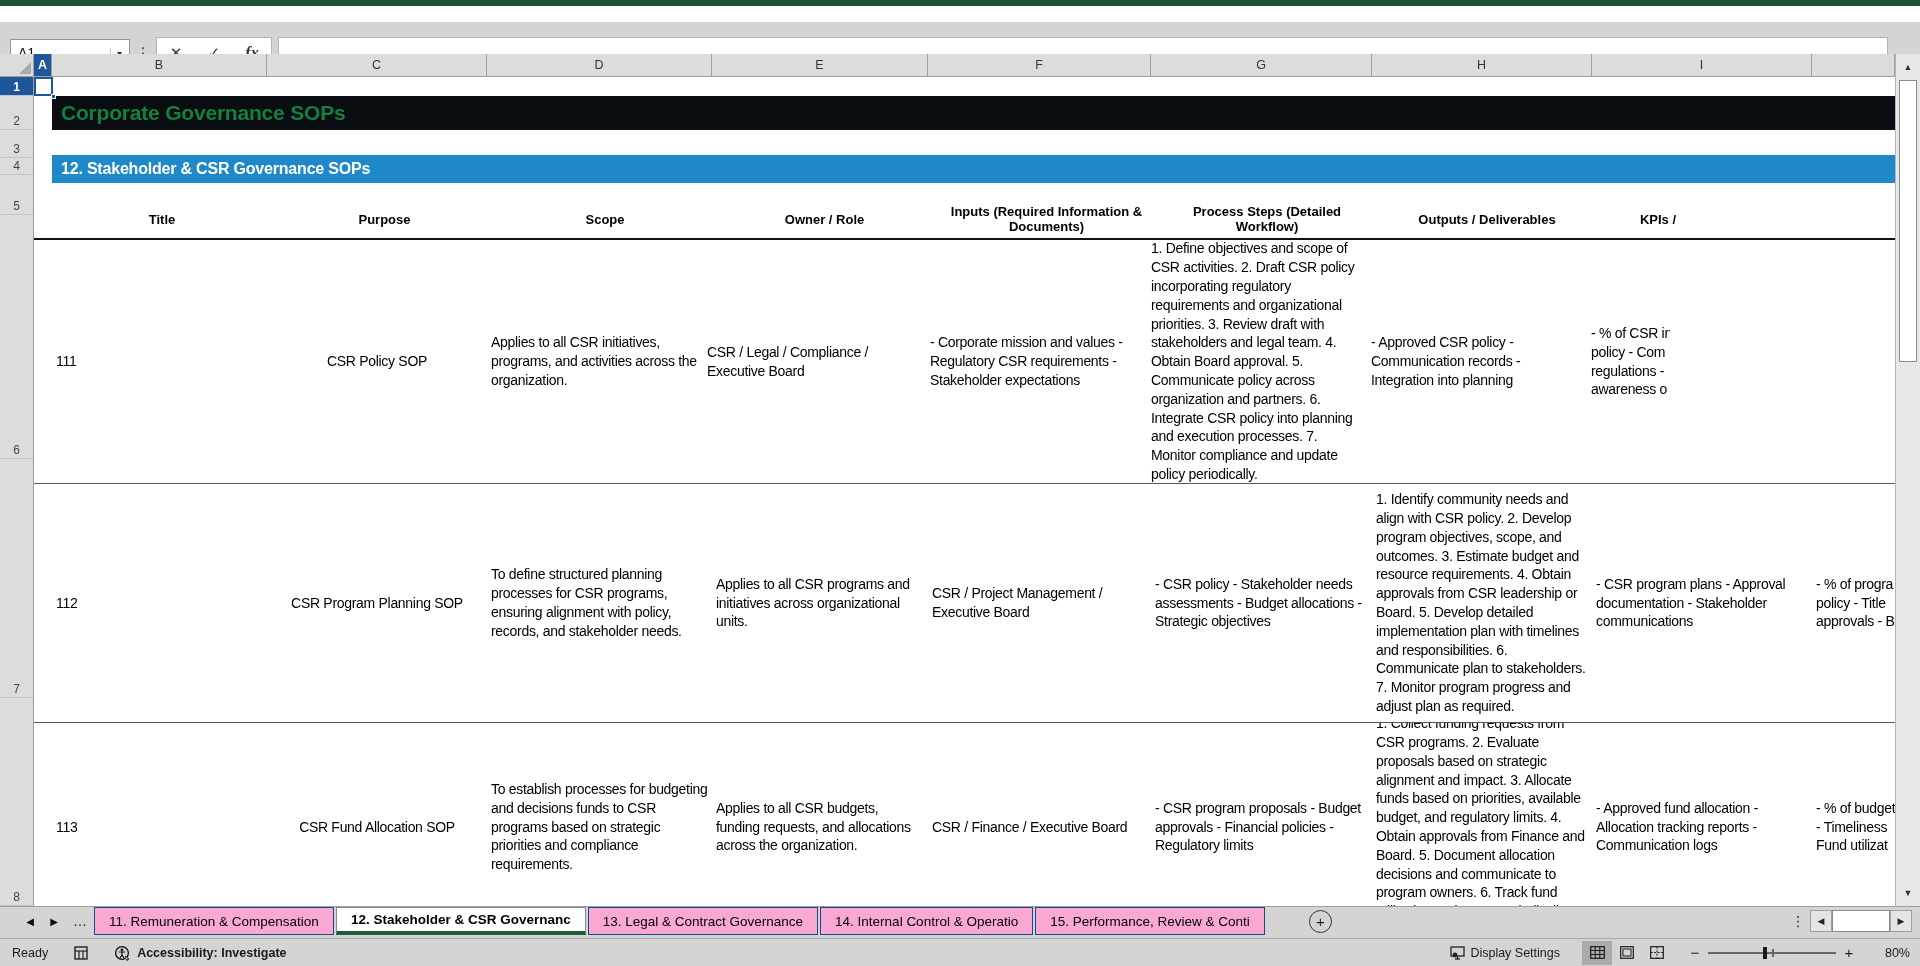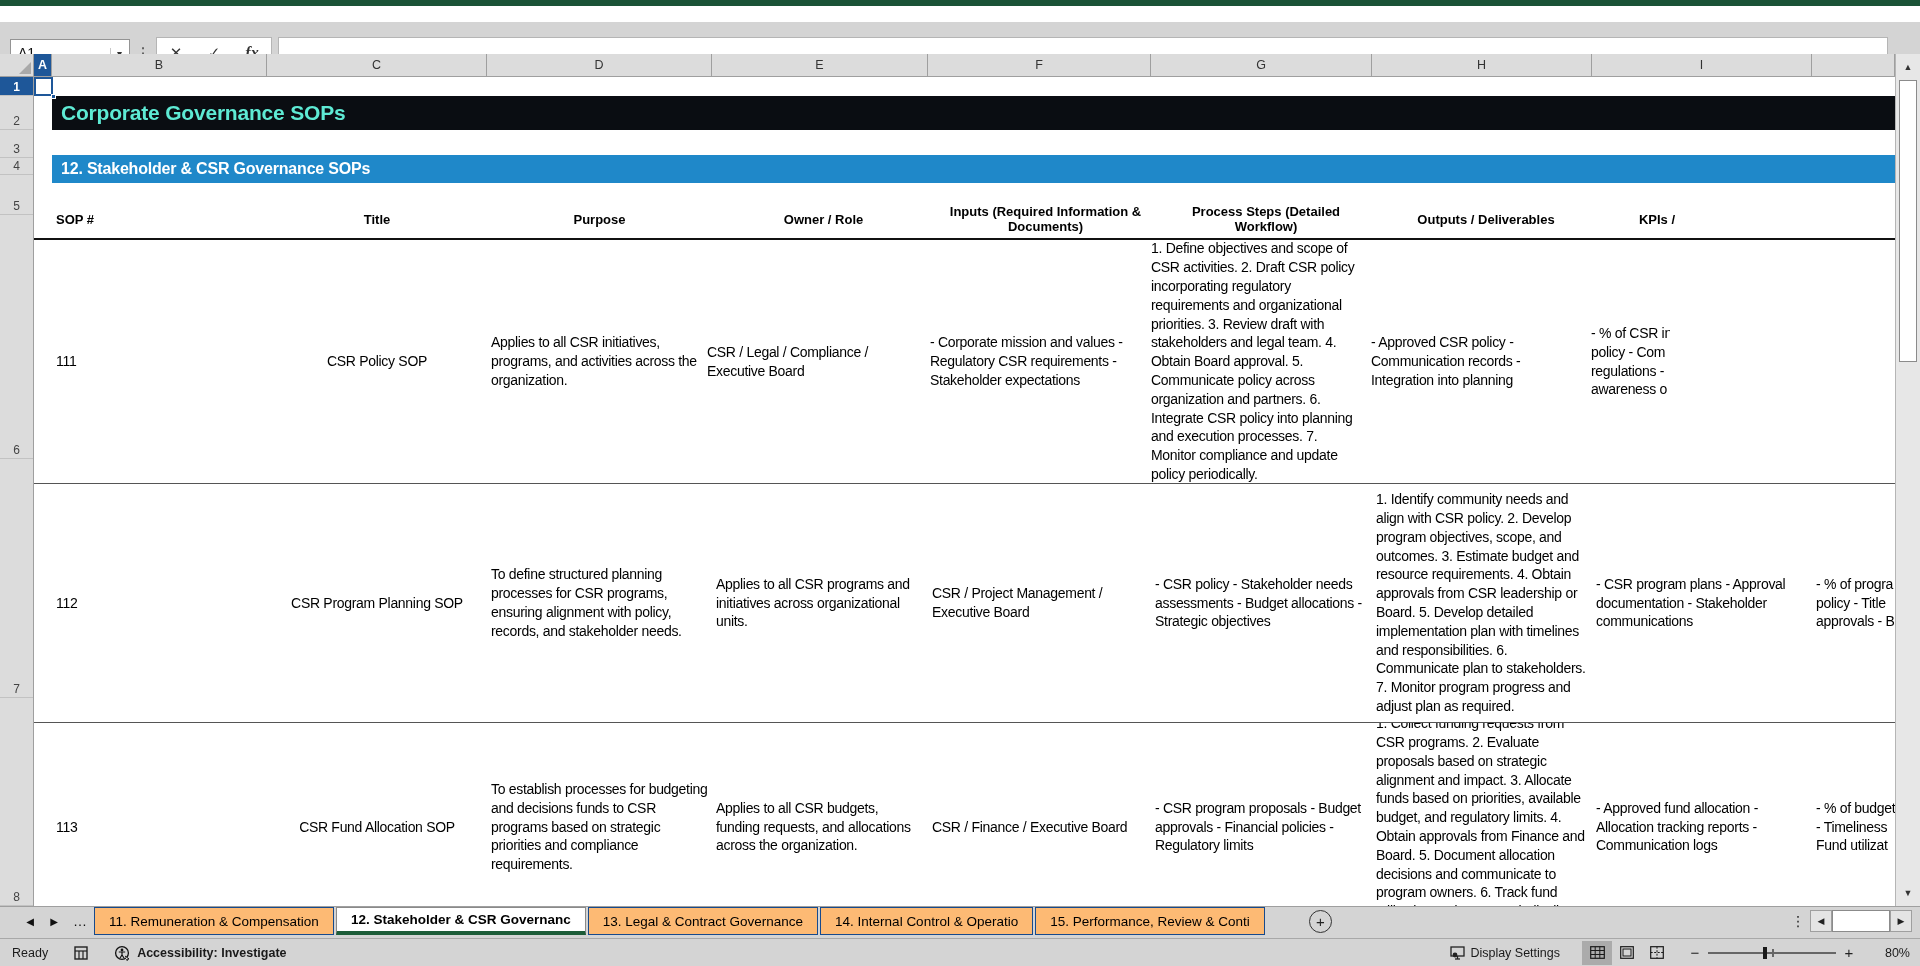--- a/index.html
+++ b/index.html
@@ -44,21 +44,21 @@
             border-right:1px solid #9f9f9f; font-size:12px; color:#444; }
   .gut { display:flex; align-items:flex-end; justify-content:center; border-bottom:1px solid #c2c2c2; padding-bottom:1px; }
   .gut.sel { background:#1e5799; color:#fff; font-weight:bold; }
 
   
   .cells { position:absolute; top:77px; left:34px; width:1861px; height:829px; background:#fff; overflow:hidden; }
   .r1 { height:19px; position:relative; }
   .a1sel { position:absolute; left:0; top:0; width:19px; height:19px; background:#fff; border:2px solid #1e5799; }
   .fillhandle { position:absolute; left:15px; top:15px; width:5px; height:5px; background:#1e5799; border:1px solid #fff; }
   .r2 { height:34px; } .r3 { height:28px;margin-top:25px; } .r4 { height:17px; }
-  .banner-black { margin-left:18px; width:1843px; height:34px; background:#0a0d12; color:#5eead4;
+  .banner-black { margin-left:18px; width:1843px; height:34px; background:#0a0d12; color:#15803d;
                   font-weight:bold; font-size:21px; display:flex; align-items:center; padding-left:9px; letter-spacing:-0.2px; }
   .banner-blue { margin-left:18px; width:1843px; height:28px; background:#1f88c9; color:#fff;
                  font-weight:bold; font-size:16px; display:flex; align-items:center; padding-left:9px; letter-spacing:-0.2px; }
   .hrow { height:40px; display:flex; border-bottom:2px solid #111; font-weight:bold; font-size:13px;
           line-height:15px; color:#000; }
   .hcell { display:flex; align-items:center; justify-content:center; text-align:center; padding:0 4px; overflow:hidden; }
   .hcell.left { justify-content:flex-start; text-align:left; }
   .hcell.right { justify-content:flex-end; text-align:center; }
   .drow { display:flex; border-bottom:1px solid #555; }
   .drow.last { border-bottom:none; }
@@ -76,21 +76,21 @@
   .vthumb { position:absolute; left:3px; top:26px; width:18px; height:282px; background:#fff; border:1px solid #8b8b8b; }
 
   
   .tabbar { position:absolute; top:906px; left:0; width:1920px; height:32px; background:#d4d4d4;
             display:flex; align-items:flex-start; border-top:1px solid #9f9f9f; }
   .tnav { width:24px; height:28px; display:flex; align-items:center; justify-content:center; font-size:10px; color:#111; }
   .tnav.first { margin-left:18px; }
   .tmore { width:28px; height:28px; display:flex; align-items:center; justify-content:center; font-size:14px; color:#111; }
   .tab { height:28px; display:flex; align-items:center; padding:0 14px; font-size:13.5px; margin-right:2px;
          border:1px solid #174a8c; color:#000; }
-  .tab.blue { background:#fdba74; }
+  .tab.blue { background:#f9a8d4; }
   .tab.active { background:#fff; font-weight:bold; border:1px solid #8a8a8a; border-bottom:4px solid #1c5c38; }
   .addbtn { width:23px; height:23px; border:1.5px solid #333; border-radius:50%; display:flex; align-items:center;
             justify-content:center; font-size:15px; color:#222; margin-left:42px; margin-top:3px; background:#d4d4d4; }
   .tspacer { flex:1; }
   .tkebab { width:24px; height:28px; display:flex; align-items:center; justify-content:center; font-size:14px; color:#222; }
   .hscroll { display:flex; align-items:center; height:28px; margin-right:8px; }
   .hbtn { width:22px; height:22px; border:1px solid #9f9f9f; background:#e4e4e4; display:flex; align-items:center;
           justify-content:center; font-size:9px; color:#222; }
   .hthumb { width:58px; height:22px; background:#fff; border:1px solid #8b8b8b; }
 
@@ -170,23 +170,23 @@
     <div class="r2">
       <div class="banner-black">Corporate Governance SOPs</div>
     </div>
     <div class="r3">
       <div class="banner-blue">12. Stakeholder &amp; CSR Governance SOPs</div>
     </div>
     <div class="r4"></div>
 
     <div class="hrow">
       <div class="hcell wA"></div>
-      <div class="hcell left wB">SOP #</div>
       <div class="hcell wC">Title</div>
       <div class="hcell wD">Purpose</div>
+      <div class="hcell wE">Scope</div>
       <div class="hcell wF">Owner / Role</div>
       <div class="hcell wG">Inputs (Required Information &amp; Documents)</div>
       <div class="hcell wH">Process Steps (Detailed Workflow)</div>
       <div class="hcell wI">Outputs / Deliverables</div>
       <div class="hcell right wJ">KPIs /</div>
     </div>
 
     <div class="drow h244">
       <div class="cell wA"></div>
       <div class="cell wB">111</div>

